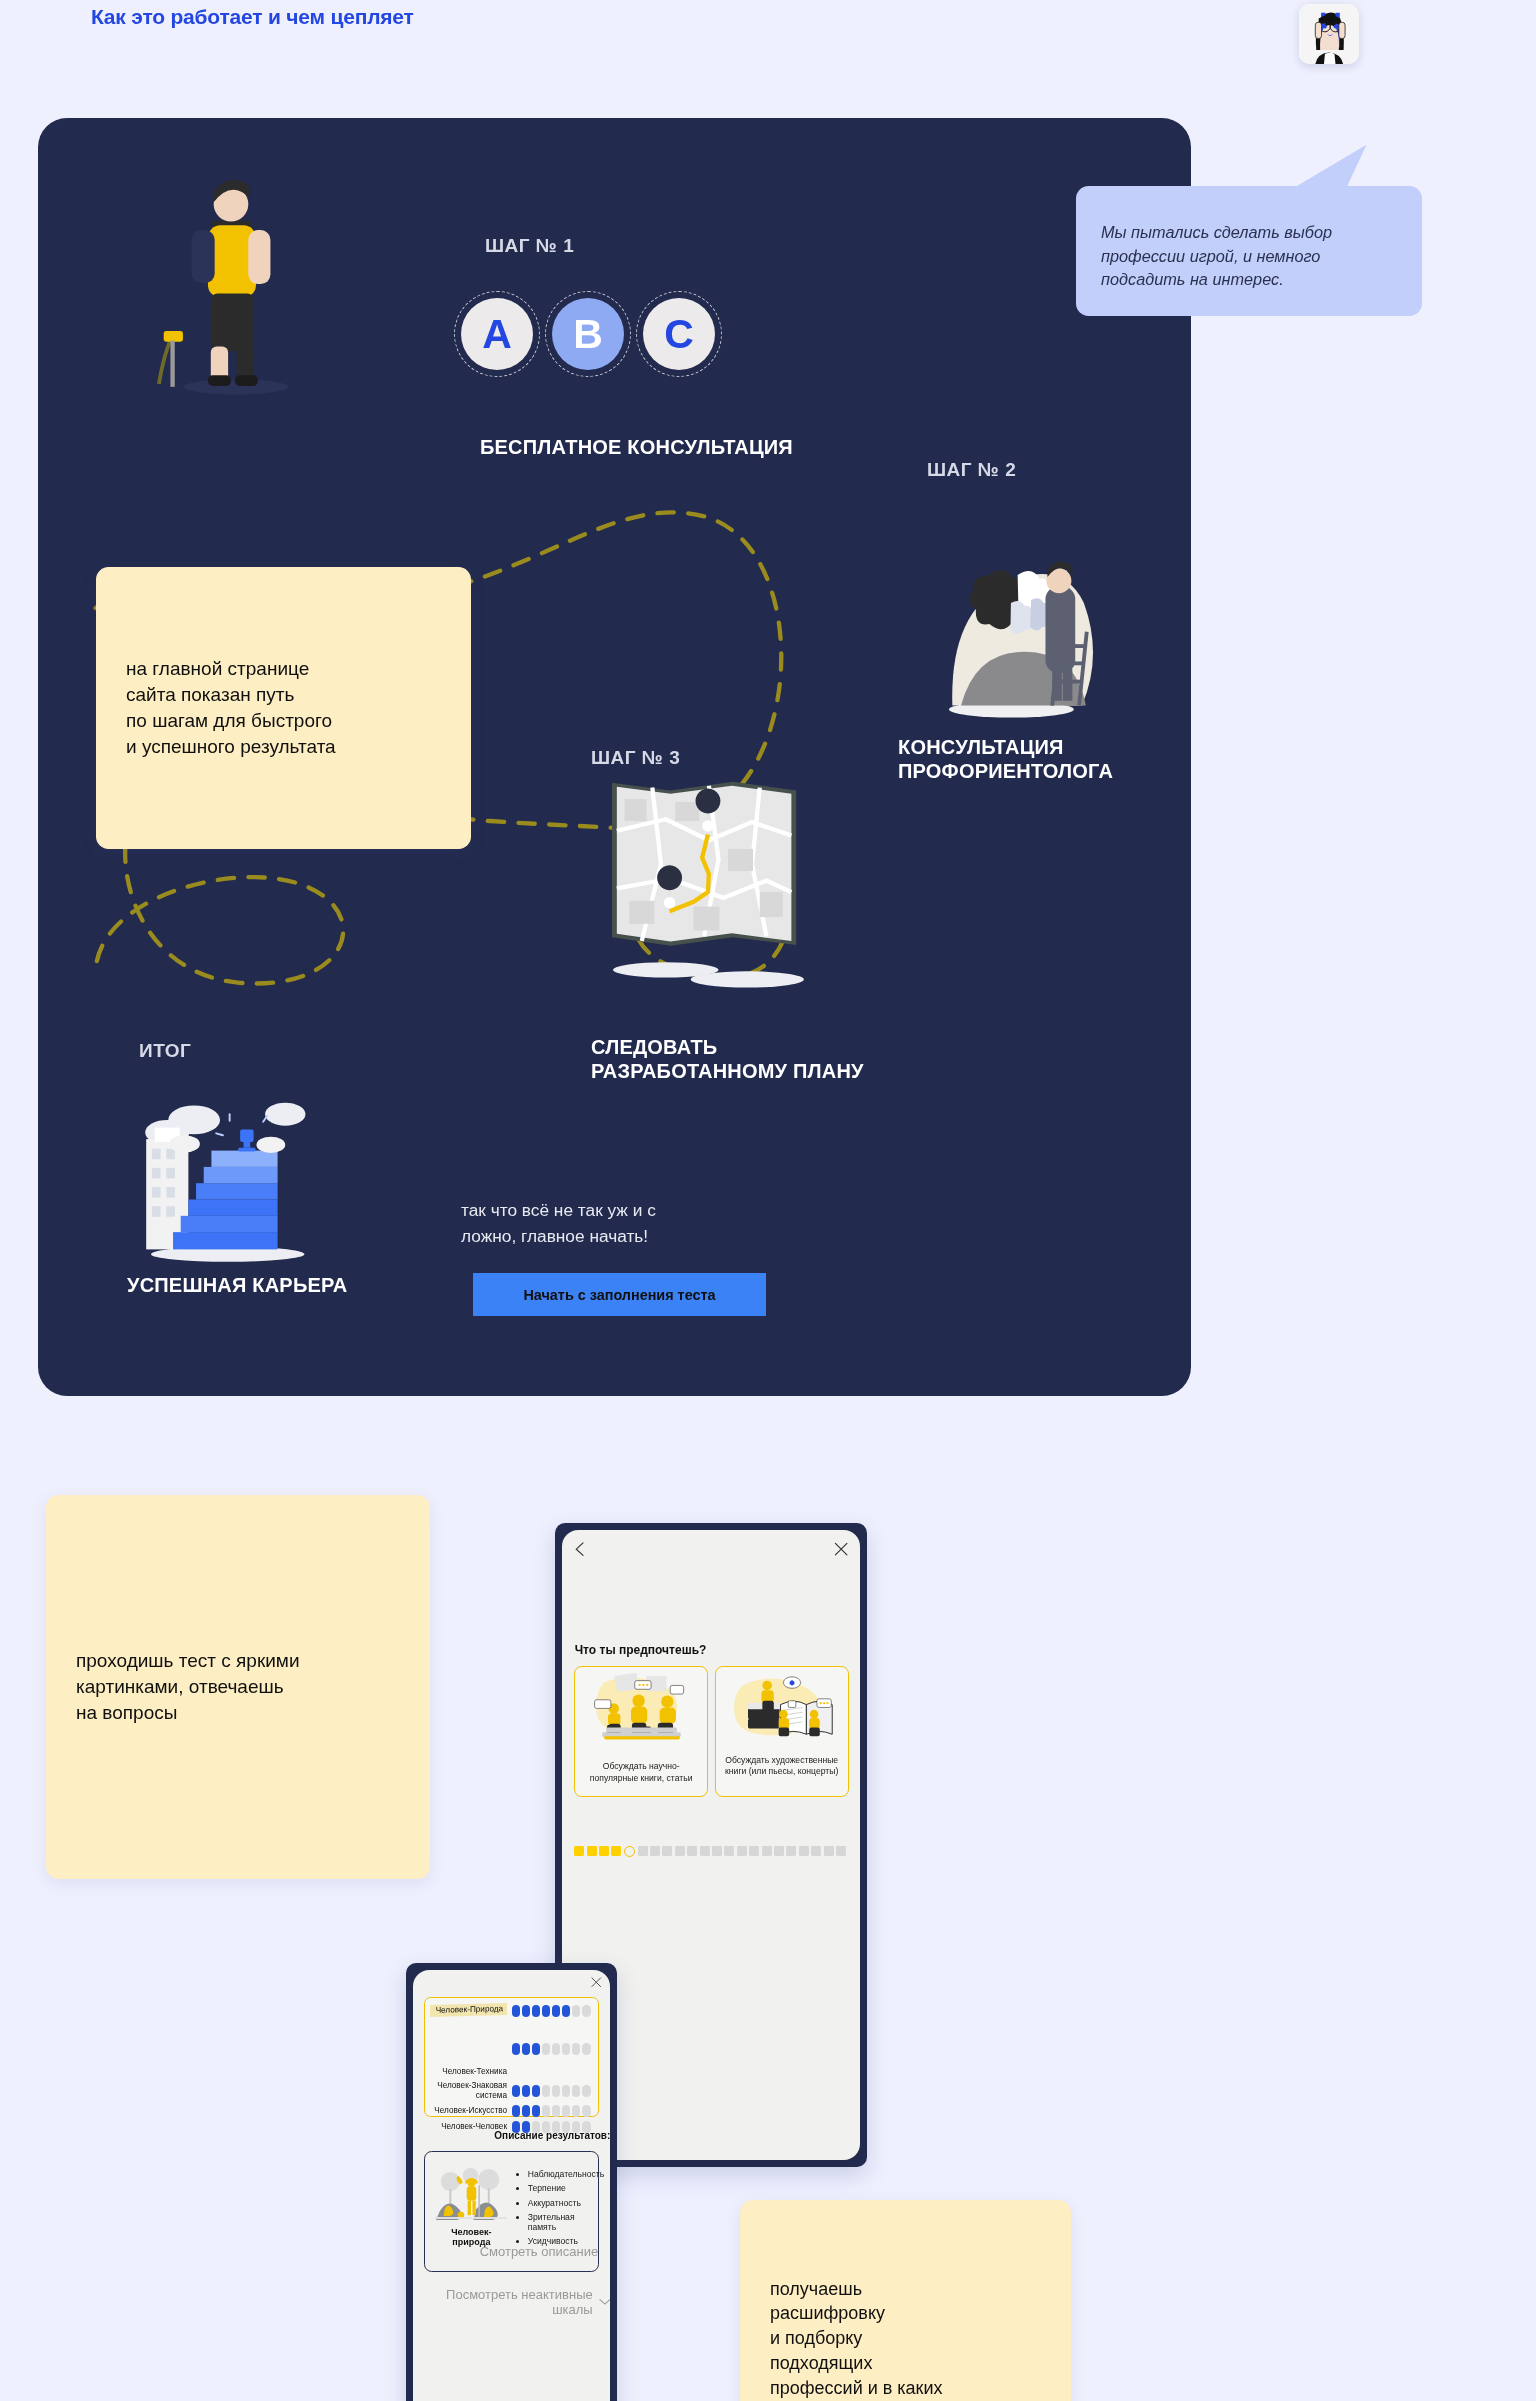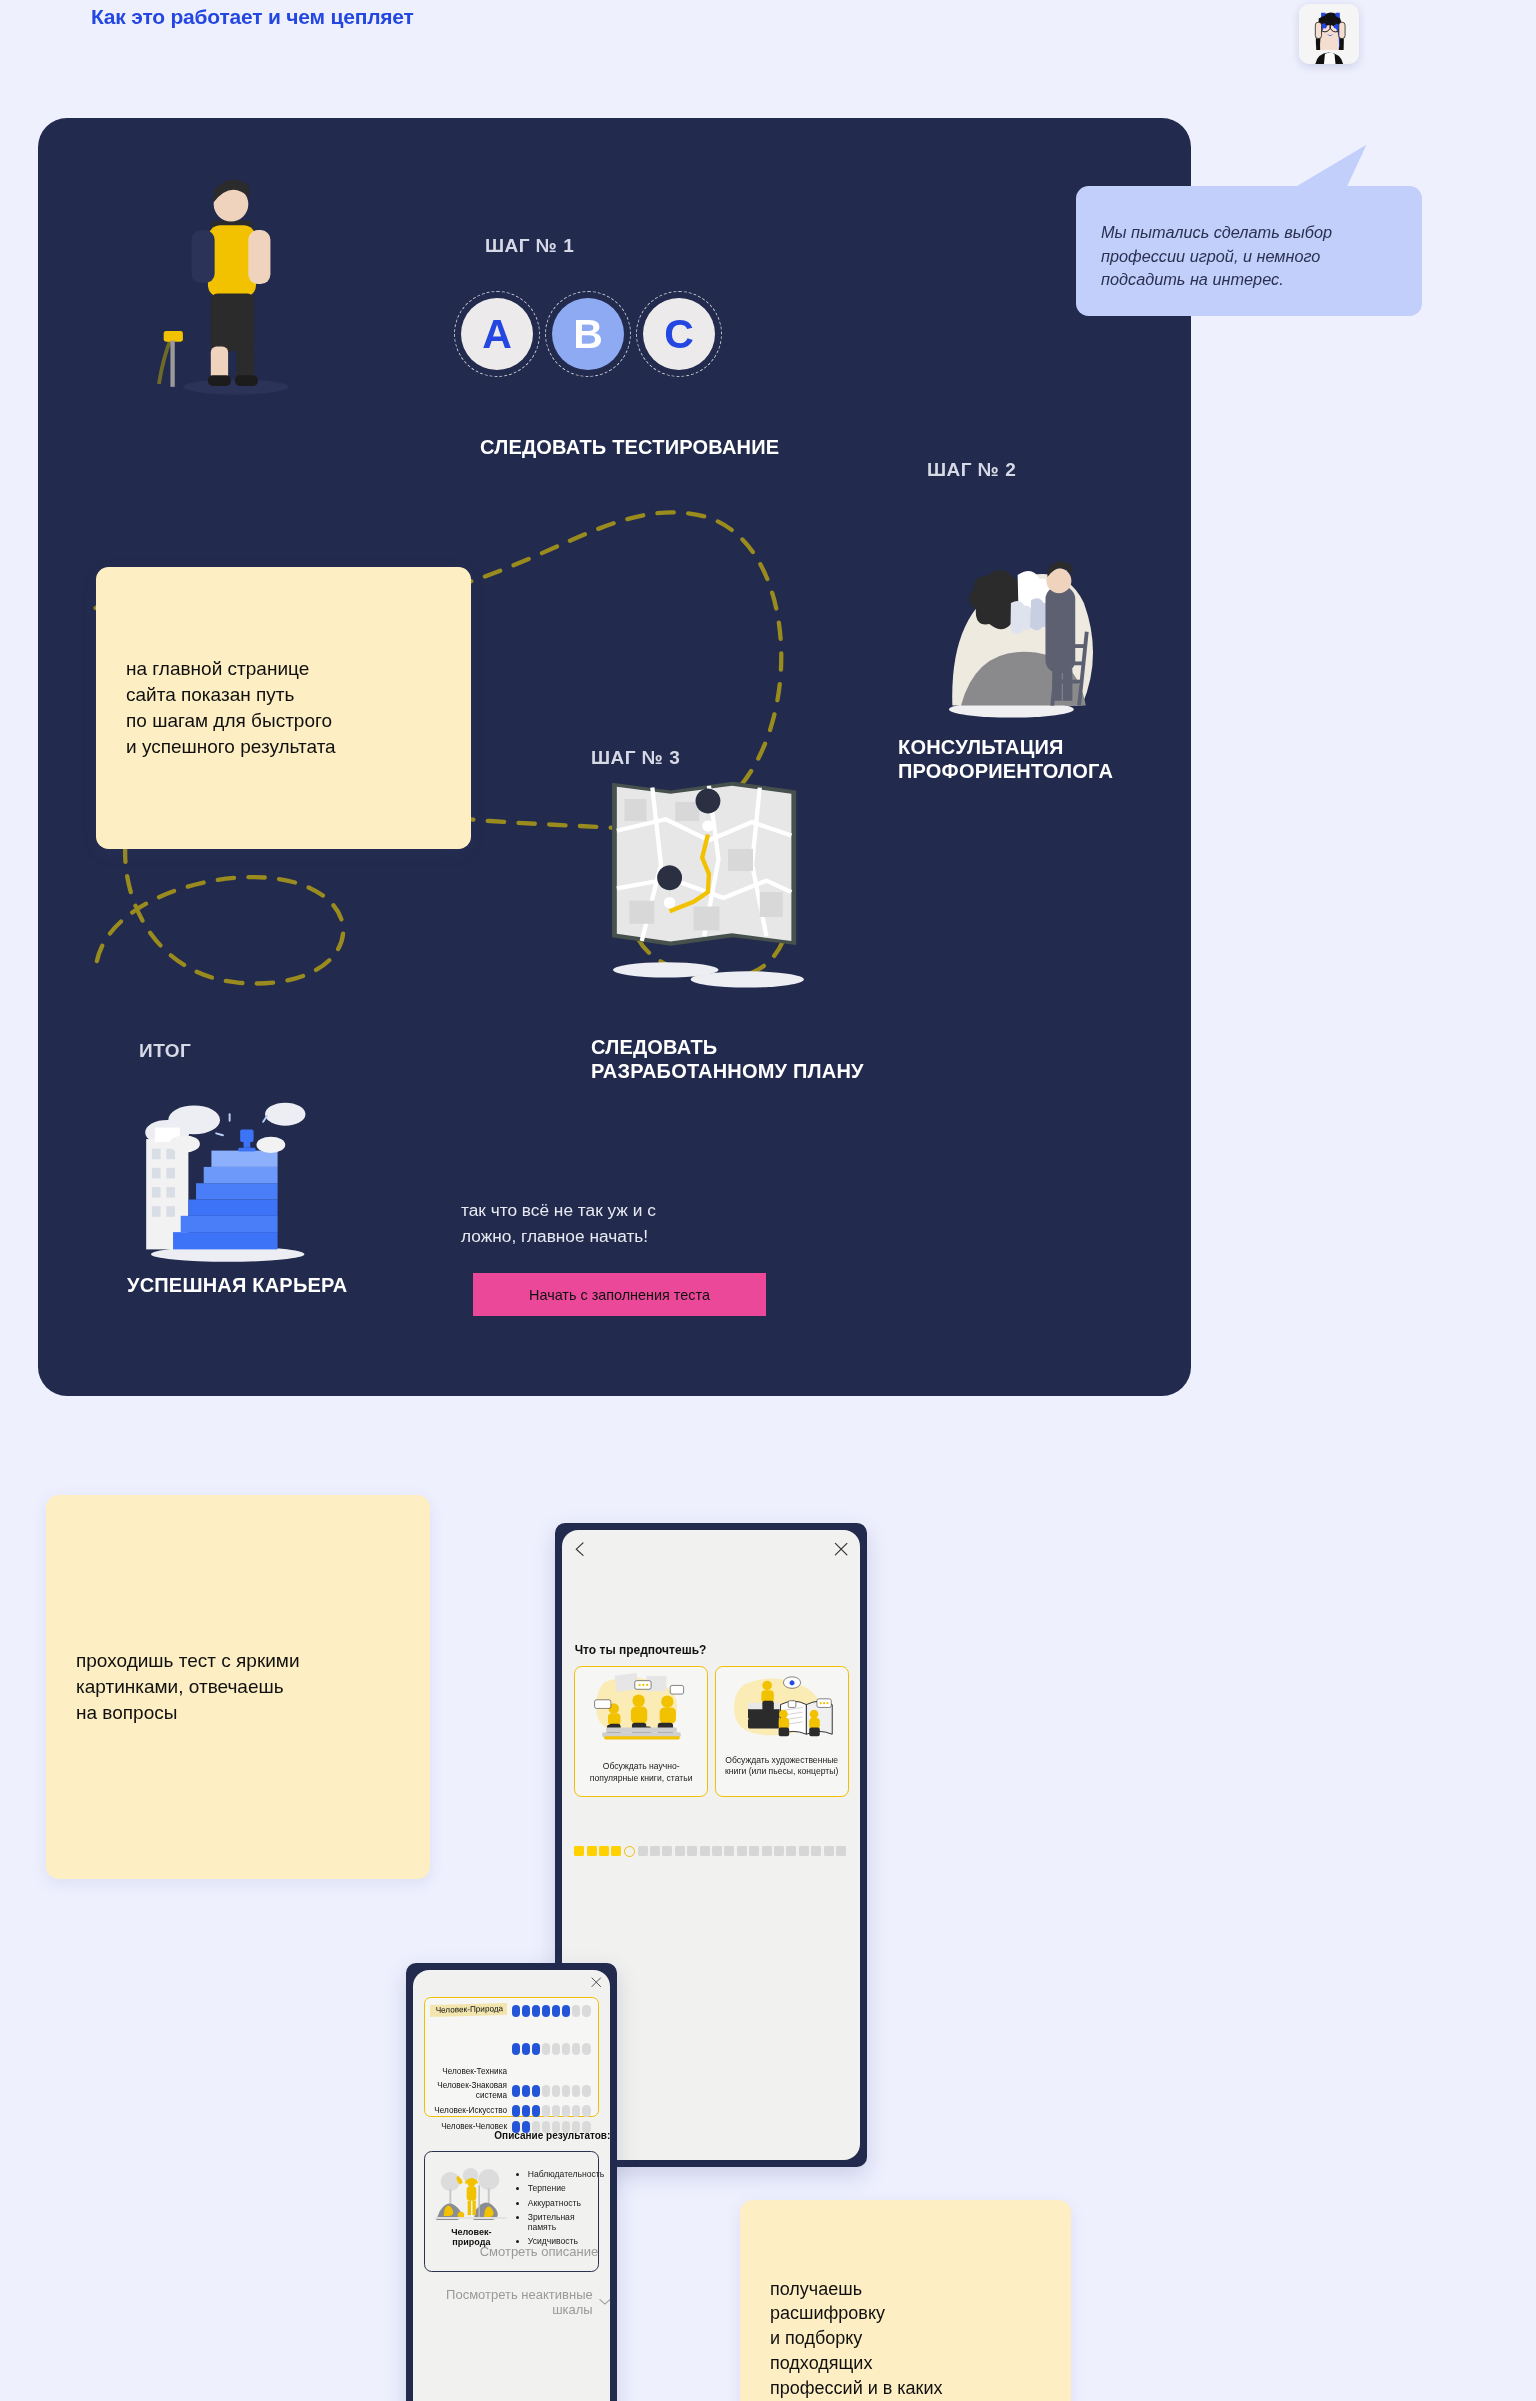--- a/index.html
+++ b/index.html
@@ -50,21 +50,21 @@
     background: #fdeec3; border-radius: 12.5px;
     display: flex; align-items: center;
     box-shadow: 0 4.8px 14.4px rgba(80,90,160,.10);
   }
   .note-card p {
     font-size: 19px; line-height: 1.38; color: #101010; padding: 0 30px;
   }
 
   
   .btn-yellow {
-    background: #ec4899; color: #101010; font-weight: 400;
+    background: #3b82f6; color: #101010; font-weight: 700;
     display: flex; align-items: center; justify-content: center;
     border: none; cursor: pointer;
   }
 
   
   .illus { pointer-events: none; }
 
   
   #avatar-card {
     left: 1299px; top: 3.8px; width: 60px; height: 60px; border-radius: 10.6px;
@@ -166,21 +166,21 @@
   <rect x="34" y="380" width="9" height="96" fill="#9a9a9a"></rect>
 </svg>
 
 <div class="abs" id="abc-row">
   <div class="abc light">A</div>
   <div class="abc accent">B</div>
   <div class="abc light">C</div>
 </div>
 
 <div class="abs step-label" style="left:485px;top:235px">ШАГ № 1</div>
-<div class="abs step-caption" style="left:480px;top:435px">СЛЕДОВАТЬ ТЕСТИРОВАНИЕ</div>
+<div class="abs step-caption" style="left:480px;top:435px">БЕСПЛАТНОЕ КОНСУЛЬТАЦИЯ</div>
 
 <div class="abs step-label" style="left:927px;top:459px">ШАГ № 2</div>
 <svg class="abs illus" style="left:908px;top:504px;width:202px;height:216px" viewBox="0 0 420 450">
   <ellipse cx="215" cy="428" rx="130" ry="17" fill="#f0f0f2"></ellipse>
   <path d="M92 420 q-6 -190 106 -250 q120 -62 168 36 q40 110 -4 214 z" fill="#eeeae0"></path>
   <path d="M110 420 q30 -112 130 -112 q110 0 130 112 z" fill="#8a8a8c"></path>
   <g fill="#2b2b2b">
     <path d="M165 150 q32 -28 56 6 q28 -8 24 26 q26 16 0 38 q8 30 -28 26 q-18 28 -48 4 q-30 6 -28 -30 q-26 -22 -4 -42 q-4 -30 28 -28z"></path>
   </g>
   <g fill="#ffffff">

